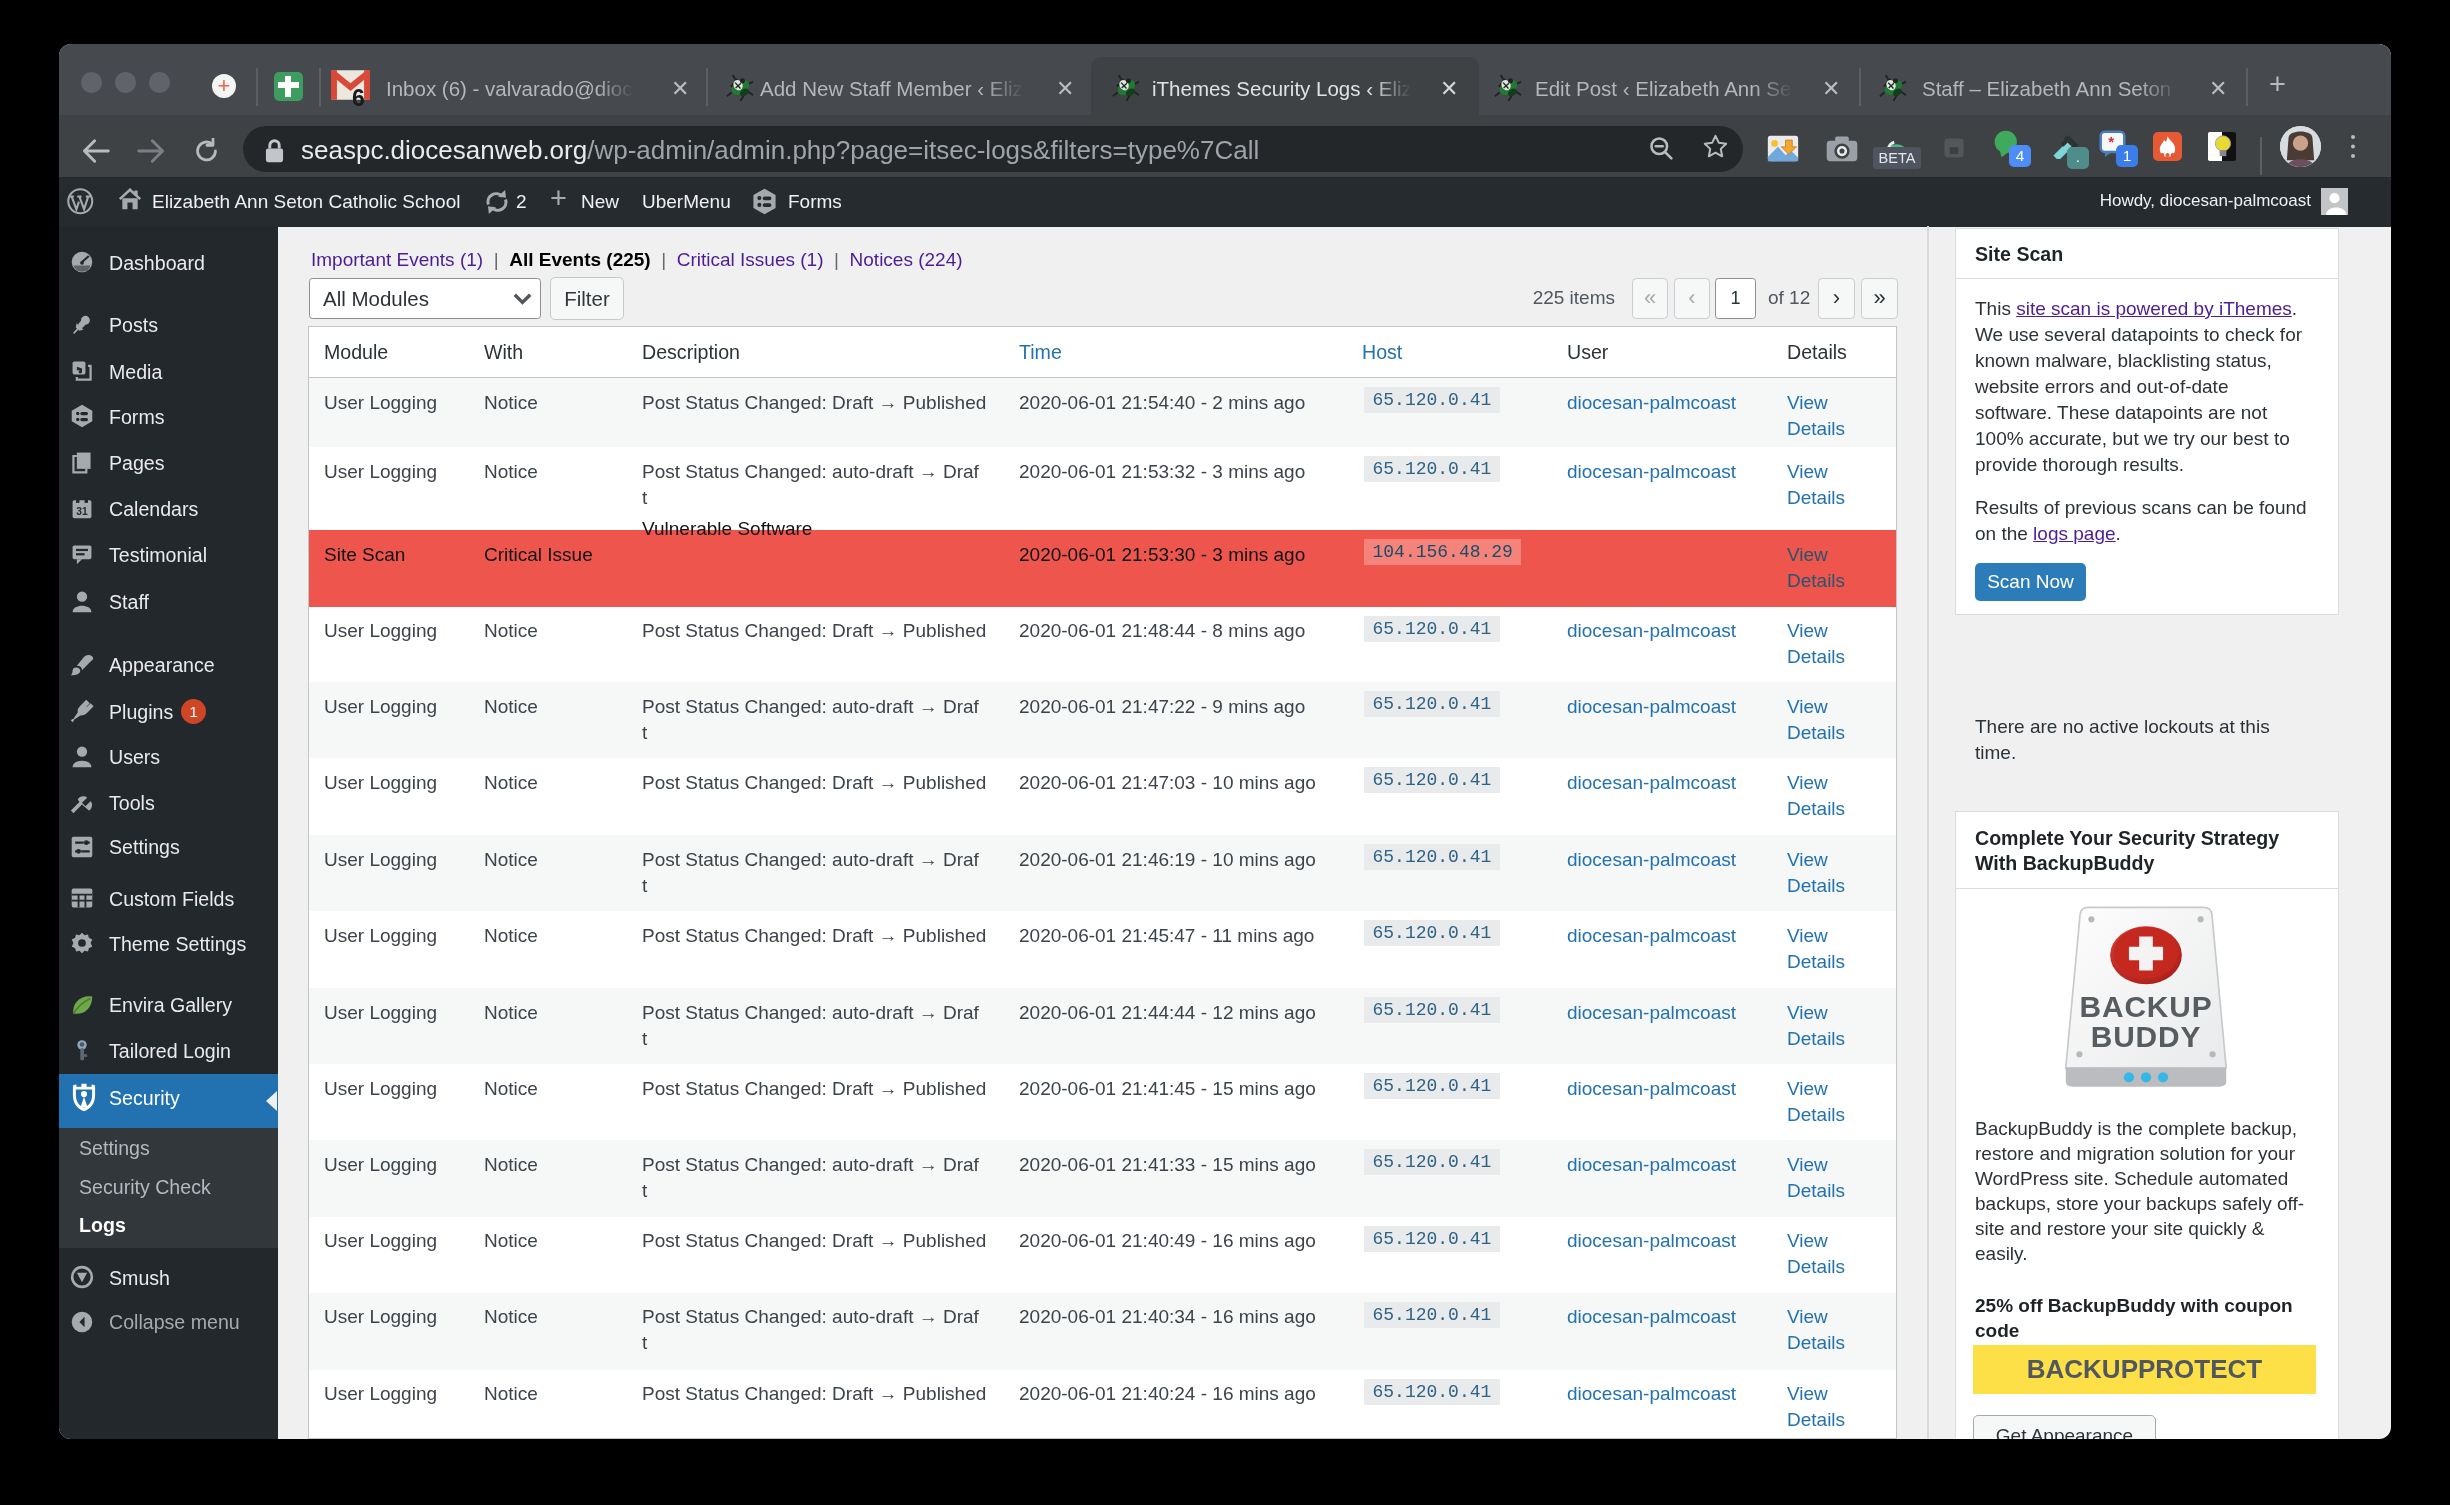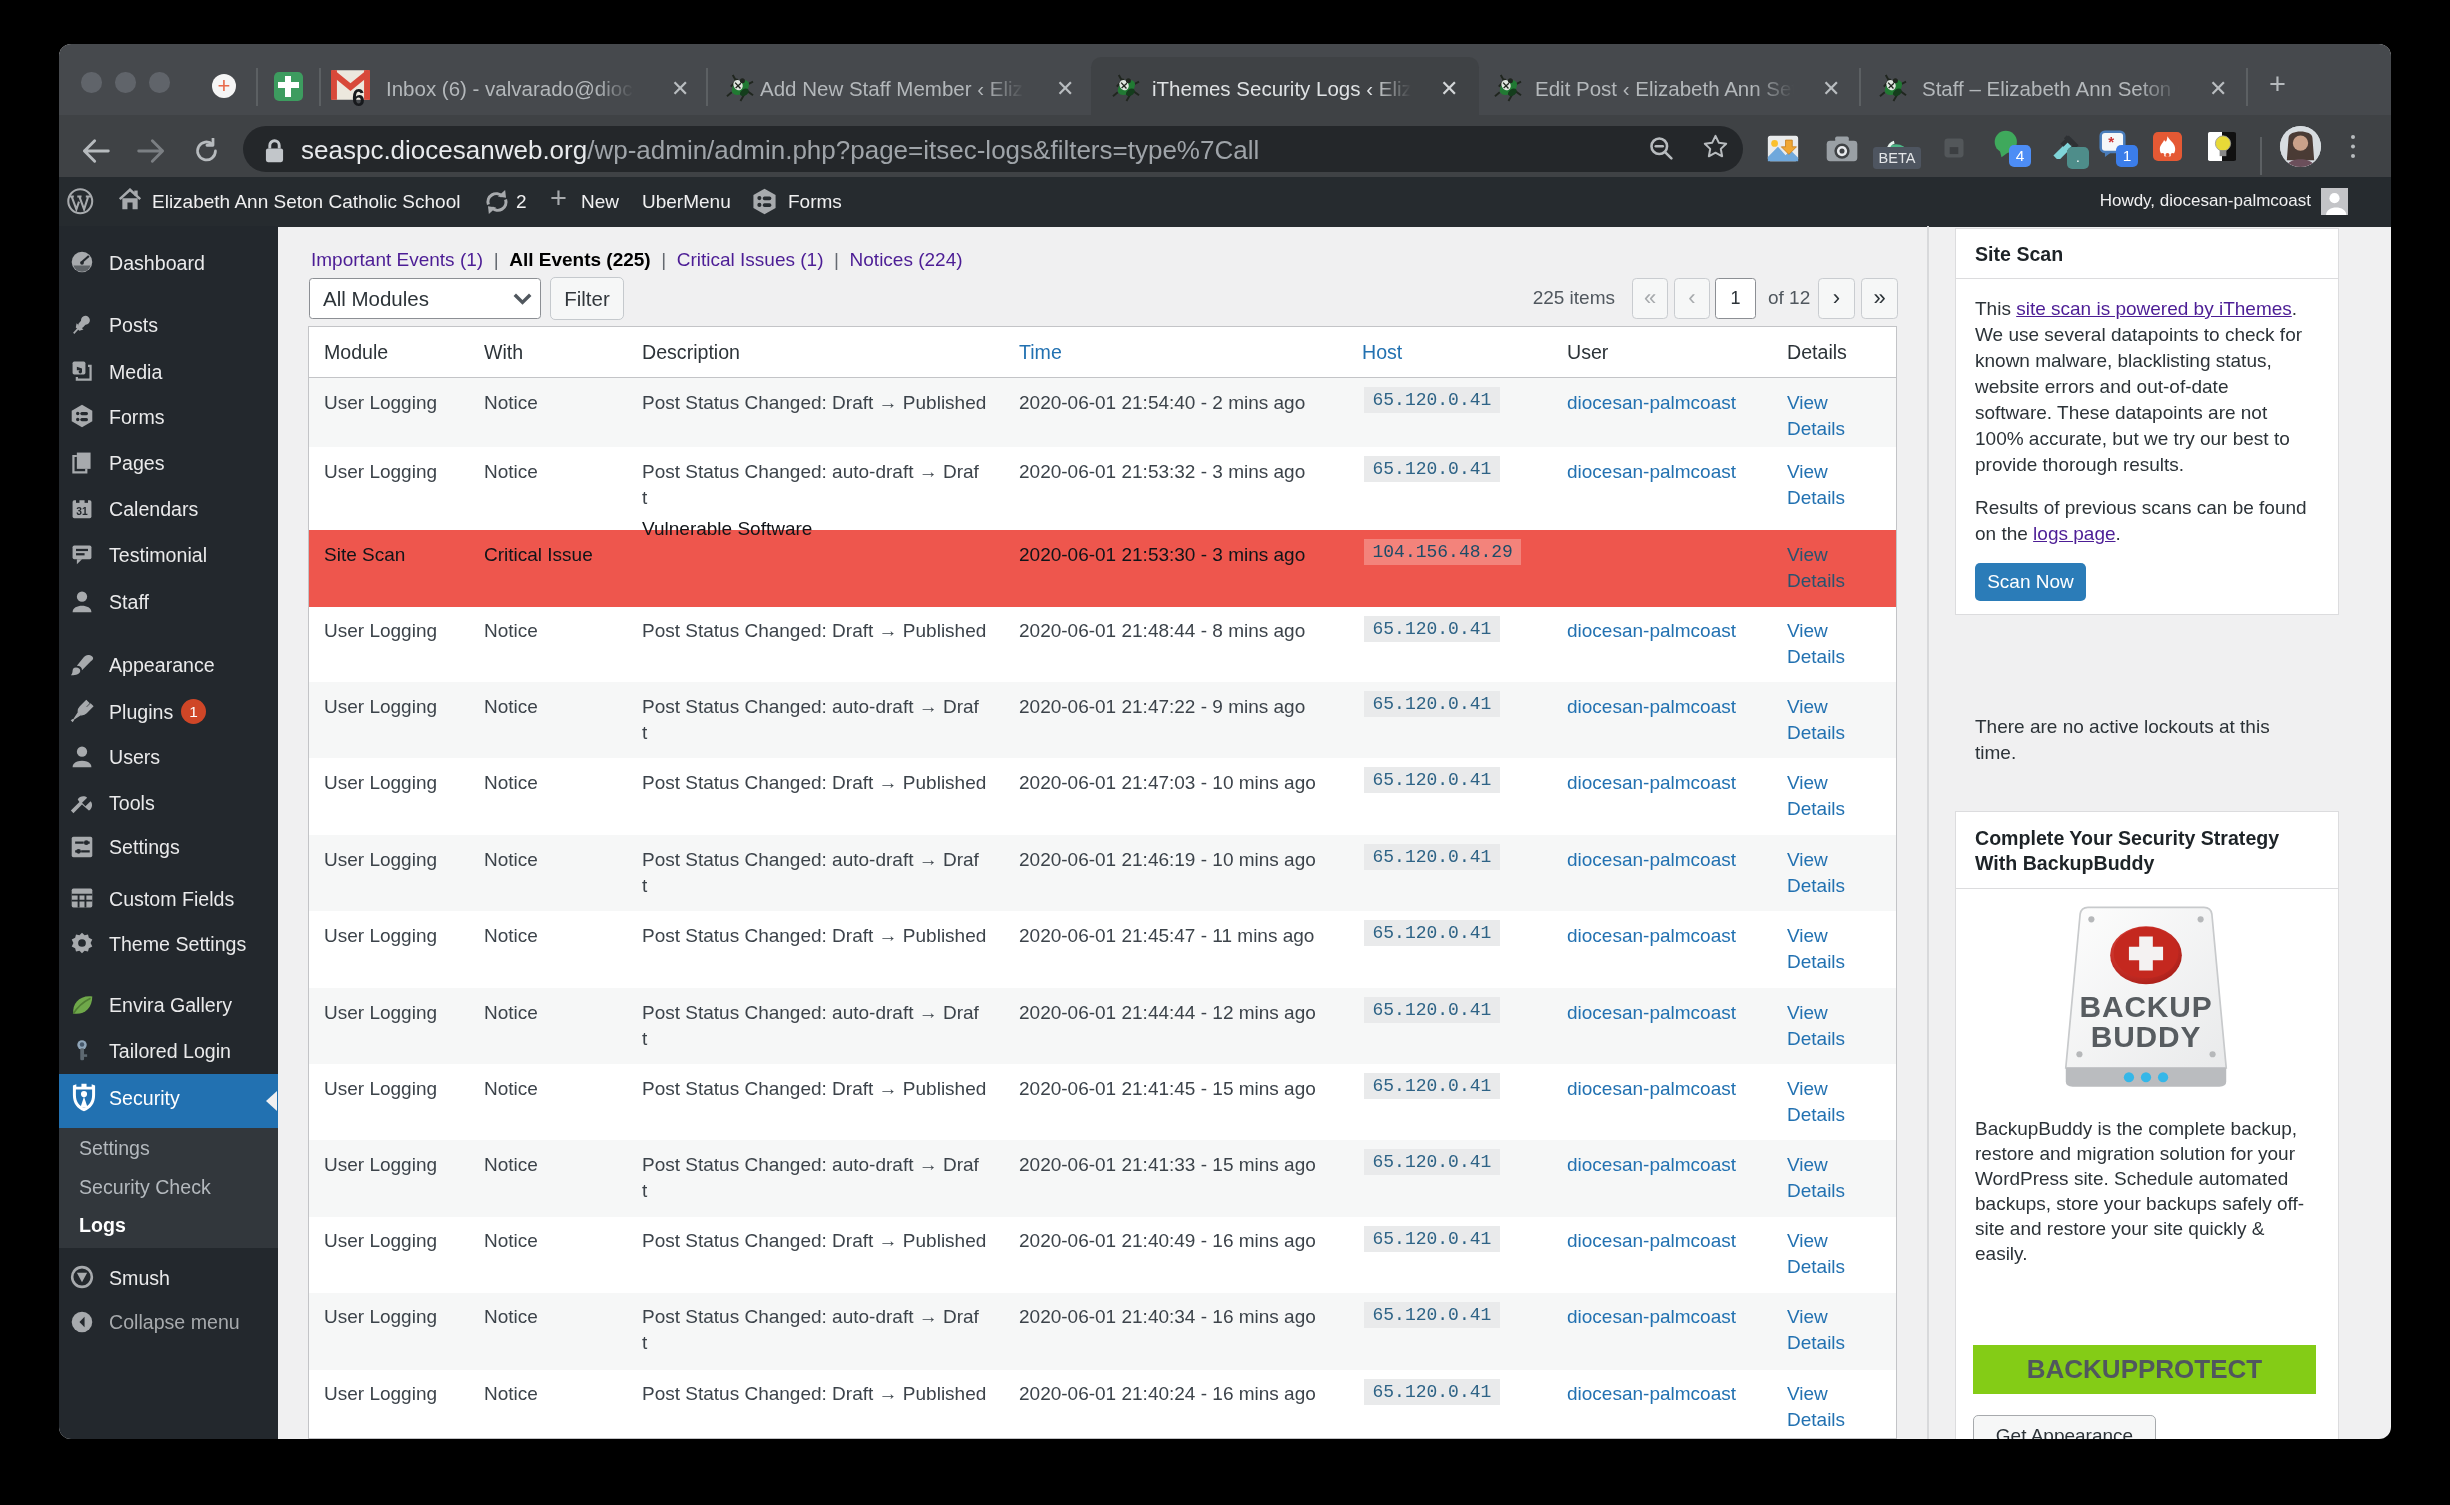--- a/index.html
+++ b/index.html
@@ -572,18 +572,19 @@
     <text x="48" y="84" font-size="17.5" fill="#575c60" text-anchor="middle" font-family="Liberation Sans" font-weight="bold" letter-spacing="0.5">BUDDY</text>
     <circle cx="38" cy="101.5" r="3" fill="#35b7e8"></circle>
     <circle cx="48" cy="101.5" r="3" fill="#35b7e8"></circle>
     <circle cx="58" cy="101.5" r="3" fill="#35b7e8"></circle>
     <circle cx="16" cy="9" r="1.8" fill="#b6b8ba"></circle>
     <circle cx="80" cy="9" r="1.8" fill="#b6b8ba"></circle>
     <circle cx="9" cy="88" r="1.8" fill="#b6b8ba"></circle>
     <circle cx="87" cy="88" r="1.8" fill="#b6b8ba"></circle>
   </svg>
   <div class="abs" style="left:1975px; top:1116px; width:367px; font-size:19px; color:#2c3338; line-height:25px; white-space:nowrap;">BackupBuddy is the complete backup,<br>restore and migration solution for your<br>WordPress site. Schedule automated<br>backups, store your backups safely off-<br>site and restore your site quickly &amp;<br>easily.</div>
-  <div class="abs" style="left:1973px; top:1345px; width:343px; height:49px; background:#84cc16; color:#50575e; font-size:26px; font-weight:bold; text-align:center; line-height:49px;">BACKUPPROTECT</div>
+  <div class="abs" style="left:1975px; top:1293px; width:367px; font-size:19px; font-weight:bold; color:#1d2327; line-height:25px; white-space:nowrap;">25% off BackupBuddy with coupon<br>code</div>
+  <div class="abs" style="left:1973px; top:1345px; width:343px; height:49px; background:#fde047; color:#50575e; font-size:26px; font-weight:bold; text-align:center; line-height:49px;">BACKUPPROTECT</div>
   <div class="abs" style="left:1973px; top:1415px; width:183px; height:41px; background:#f6f7f7; border:0.9px solid #a7aaad; border-radius:5.1px; font-size:19px; color:#2c3338; text-align:center; line-height:39px;">Get Appearance</div>
 
 </div>
 </div>
 
 
 </body></html>

